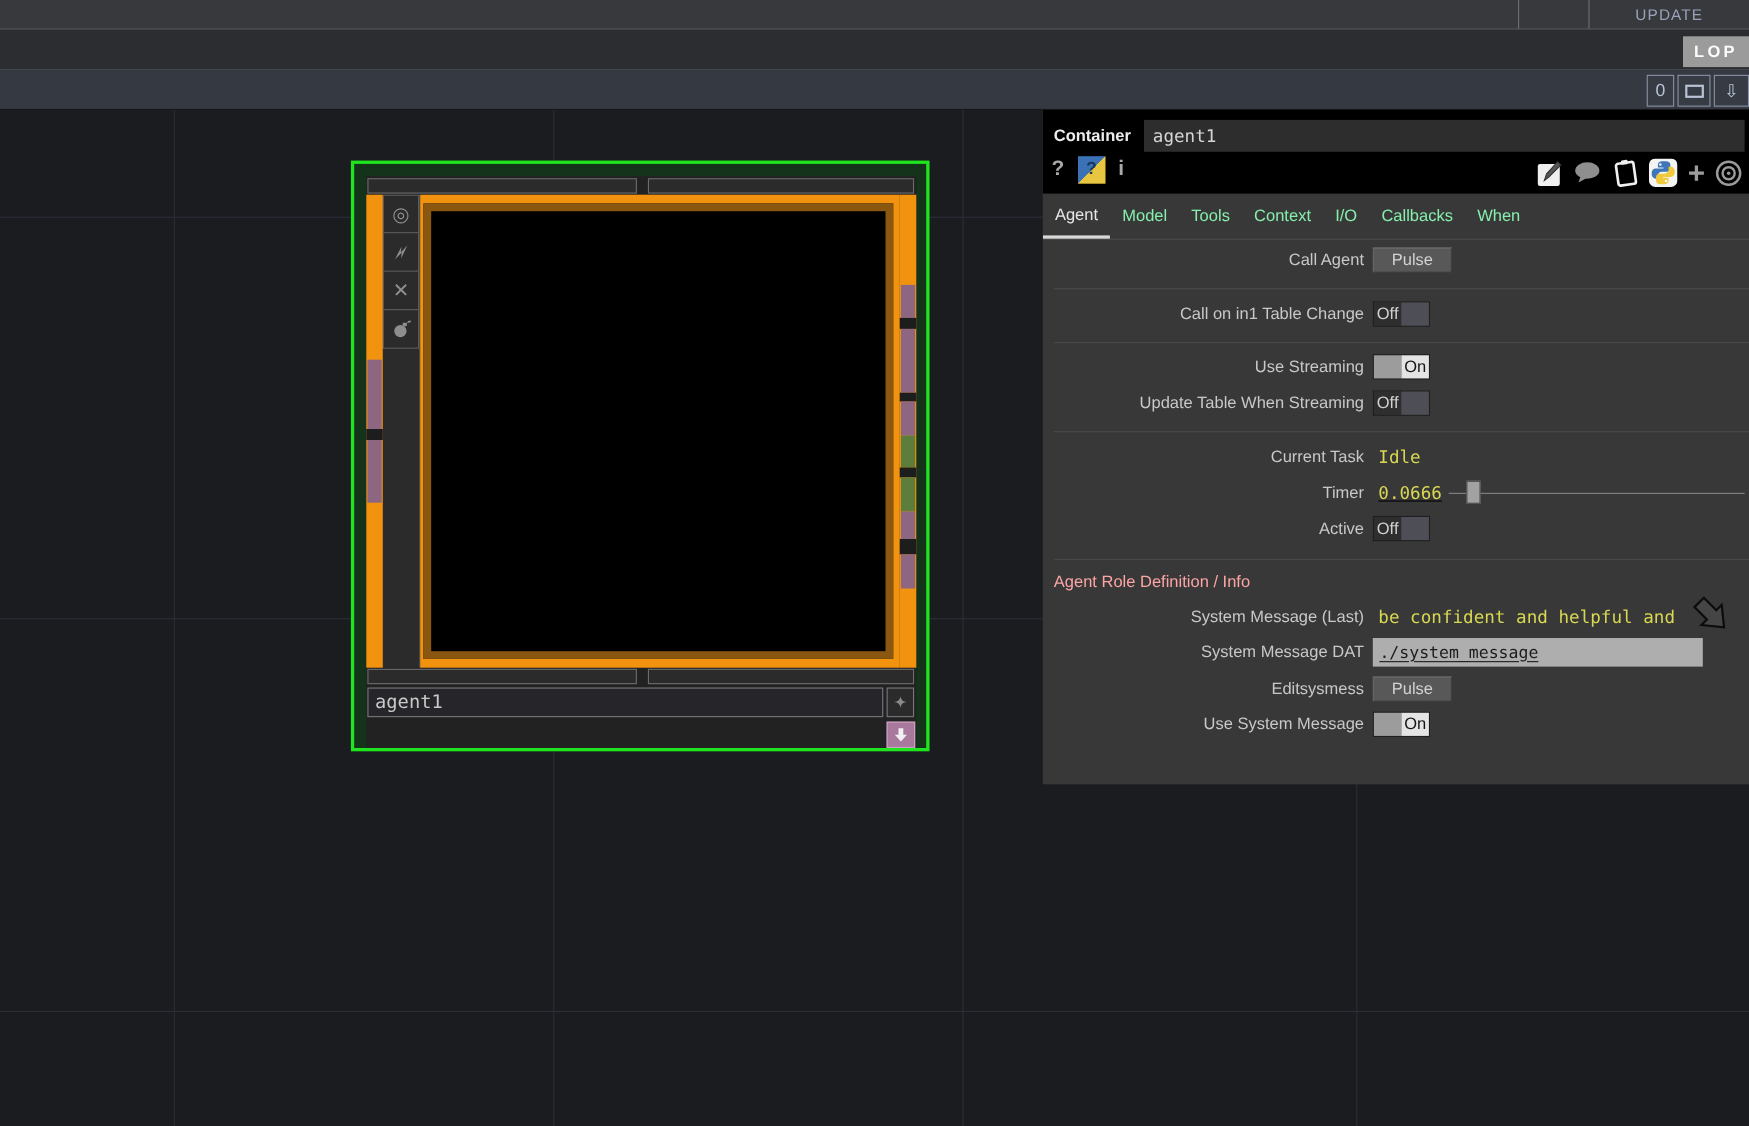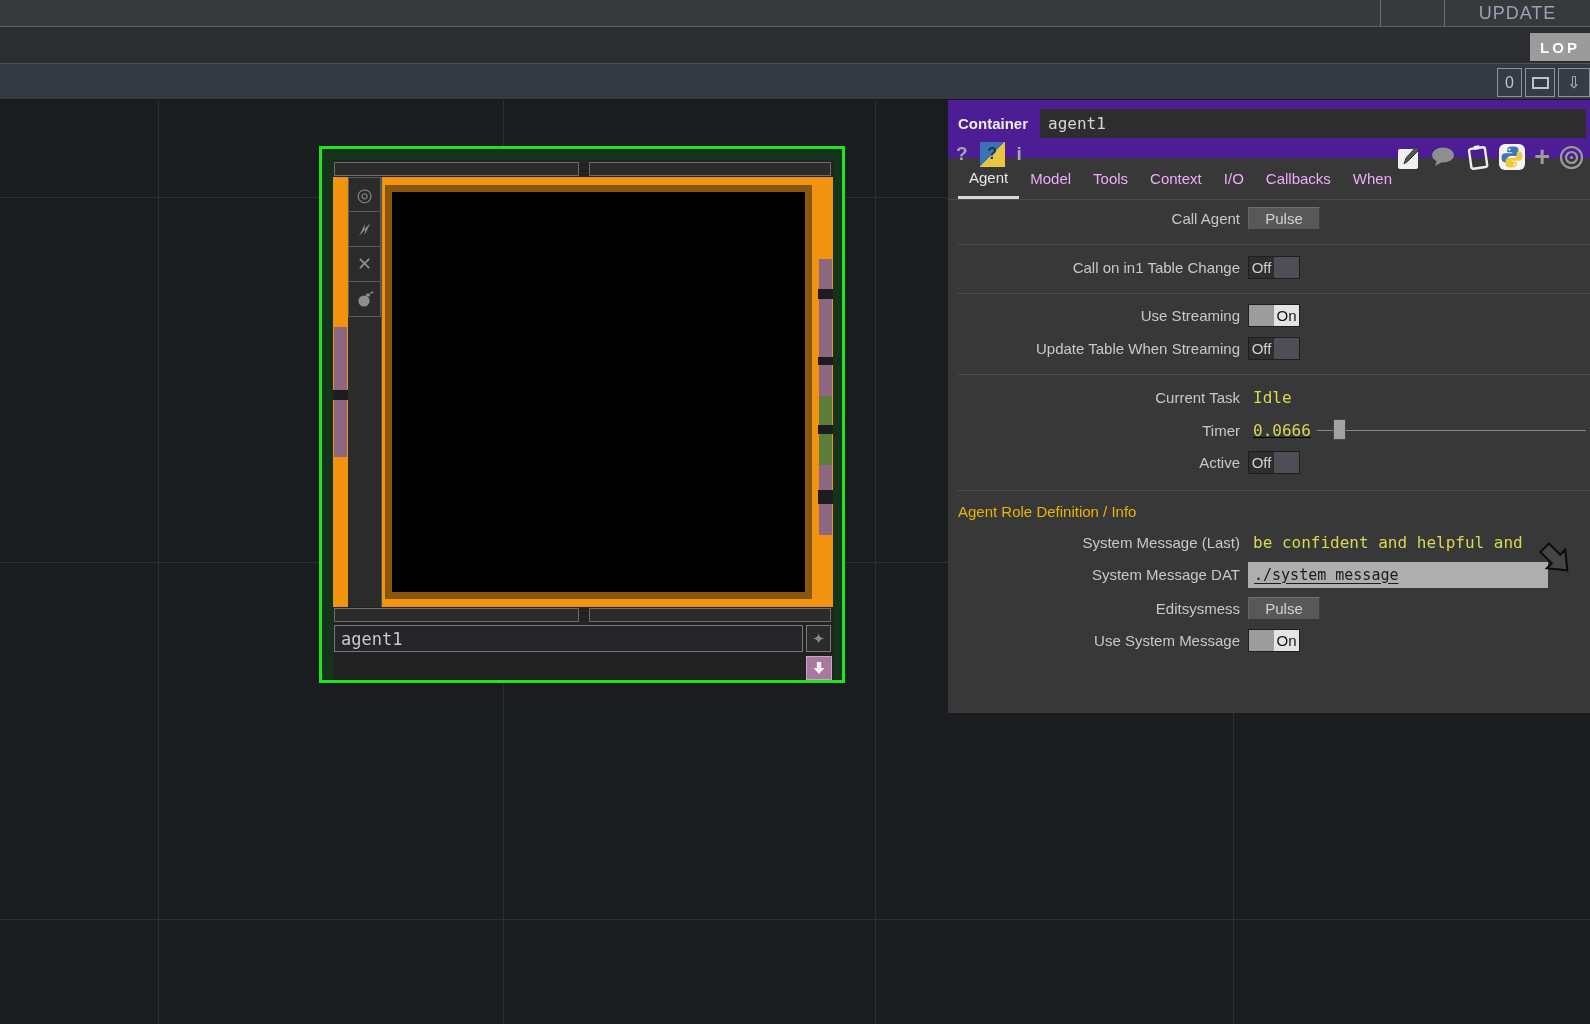--- a/index.html
+++ b/index.html
@@ -5,21 +5,21 @@
   * { margin:0; padding:0; box-sizing:border-box; }
   html,body { width:1590px; height:1024px; overflow:hidden; background:#1b1c20;
               font-family:"Liberation Sans", sans-serif; }
   .stage { position:absolute; inset:0; width:1590px; height:1024px; }
 
   
   .bar1 { position:absolute; left:0; top:0; width:1590px; height:27px;
           background:#37393d; border-bottom:1px solid #5c5f64; }
   .bar1 .divider { position:absolute; top:0; bottom:0; width:1px; background:#6a6e76; }
   .update-cell { position:absolute; left:1444px; top:0; bottom:0; width:146px;
-                 border-left:1px solid #6a6e76; color:#98a2b8; font-size:18px;
+                 border-left:1px solid #6a6e76; color:#98a2b8; font-size:14px;
                  letter-spacing:1px; display:flex; align-items:center; justify-content:center; }
   .bar2 { position:absolute; left:0; top:27px; width:1590px; height:37px;
           background:#2b2d30; border-bottom:1px solid #505359; }
   .lop-btn { position:absolute; right:0; top:6px; width:60px; height:28px; background:#9b9b9b;
              color:#fdfdfd; font-weight:bold; font-size:15px; letter-spacing:3px;
              display:flex; align-items:center; justify-content:center; }
   .bar3 { position:absolute; left:0; top:64px; width:1590px; height:36px;
           background:#353942; border-bottom:1px solid #17181a; }
   .b3btn { position:absolute; top:4px; height:29px; border:1px solid #8a93a4; color:#b9c3d6;
            display:flex; align-items:center; justify-content:center; font-size:16px; background:#373b44; }
@@ -53,41 +53,41 @@
                 display:flex; align-items:center; padding-left:6px; margin-right:3px; }
   .sparkle-btn { width:25px; background:#2b2b2b; border:1px solid #78787d; color:#8a8a8a;
                  display:flex; align-items:center; justify-content:center; font-size:15px; }
   .mauve-btn { position:absolute; right:1px; top:496px; width:26px; height:24px;
                background:#a8799c; border:1px solid #cba4c0; display:flex;
                align-items:center; justify-content:center; }
 
   
   .panel { position:absolute; left:948px; top:100px; width:642px; height:613px;
            background:#383838; overflow:hidden; }
-  .phead { height:58px; background:#4c1d95; position:relative; }
+  .phead { height:76px; background:#000000; position:relative; }
   .ptitle-row { display:flex; align-items:center; padding:8px 4px 0 10px; height:38px; }
   .optype { color:#ededed; font-weight:bold; font-size:15px; }
   .opname { flex:1; margin-left:12px; height:29px; background:#2d2d2d; color:#d6d6d6;
             font-family:"DejaVu Sans Mono", monospace; font-size:16px;
             display:flex; align-items:center; padding-left:8px; }
   .picons { display:flex; align-items:center; height:32px; padding-left:8px; gap:12px; }
   .hicon { color:#a8a8a8; font-weight:bold; font-size:19px; }
   .pyhelp { width:25px; height:25px; background:linear-gradient(135deg,#3a72b5 50%,#e8c63f 50%);
             color:#14365a; font-weight:bold; font-size:16px; display:flex;
             align-items:center; justify-content:center; }
   .ricons { position:absolute; right:6px; top:44px; display:flex; align-items:center; gap:9px; }
   .plus-ic { color:#9c9c9c; font-size:27px; font-weight:bold; line-height:24px; }
   .tabrow { height:42px; border-bottom:1px solid #4b4b4b; display:flex; align-items:stretch;
-            padding-left:10px; }
-  .tab { color:#f0abfc; font-size:15px; padding:0 11px; display:flex; align-items:center; }
+            padding-left:0; }
+  .tab { color:#86efac; font-size:15px; padding:0 11px; display:flex; align-items:center; }
   .tab.active { color:#e6e6e6; border-bottom:3px solid #d8d8d8; }
 
   .prow { display:flex; align-items:center; height:24px; }
   .lbl { width:300px; text-align:right; padding-right:8px; color:#c8c8c8; font-size:15px; }
-  .section-lbl { padding-left:10px; color:#eab308; font-size:15px; }
+  .section-lbl { padding-left:10px; color:#fca5a5; font-size:15px; }
   .psep { height:1px; background:#4b4b4b; margin-left:10px; }
   .valy { color:#d8d852; font-family:"DejaVu Sans Mono", monospace; font-size:16px; white-space:nowrap; }
   .pulse { width:72px; height:23px; background:#585858; color:#d2d2d2; font-size:15px;
            display:flex; align-items:center; justify-content:center;
            border-top:1px solid #6f6f6f; border-left:1px solid #646464;
            border-right:1px solid #3e3e3e; border-bottom:1px solid #383838; }
   .toggle { display:flex; width:52px; height:23px; border:1px solid #1e1e1e; }
   .th { width:35px; display:flex; align-items:center; justify-content:center; font-size:15px; }
   .off-l { background:#2e2e2e; color:#d0d0d0; }
   .off-r { background:#4e4e57; }

